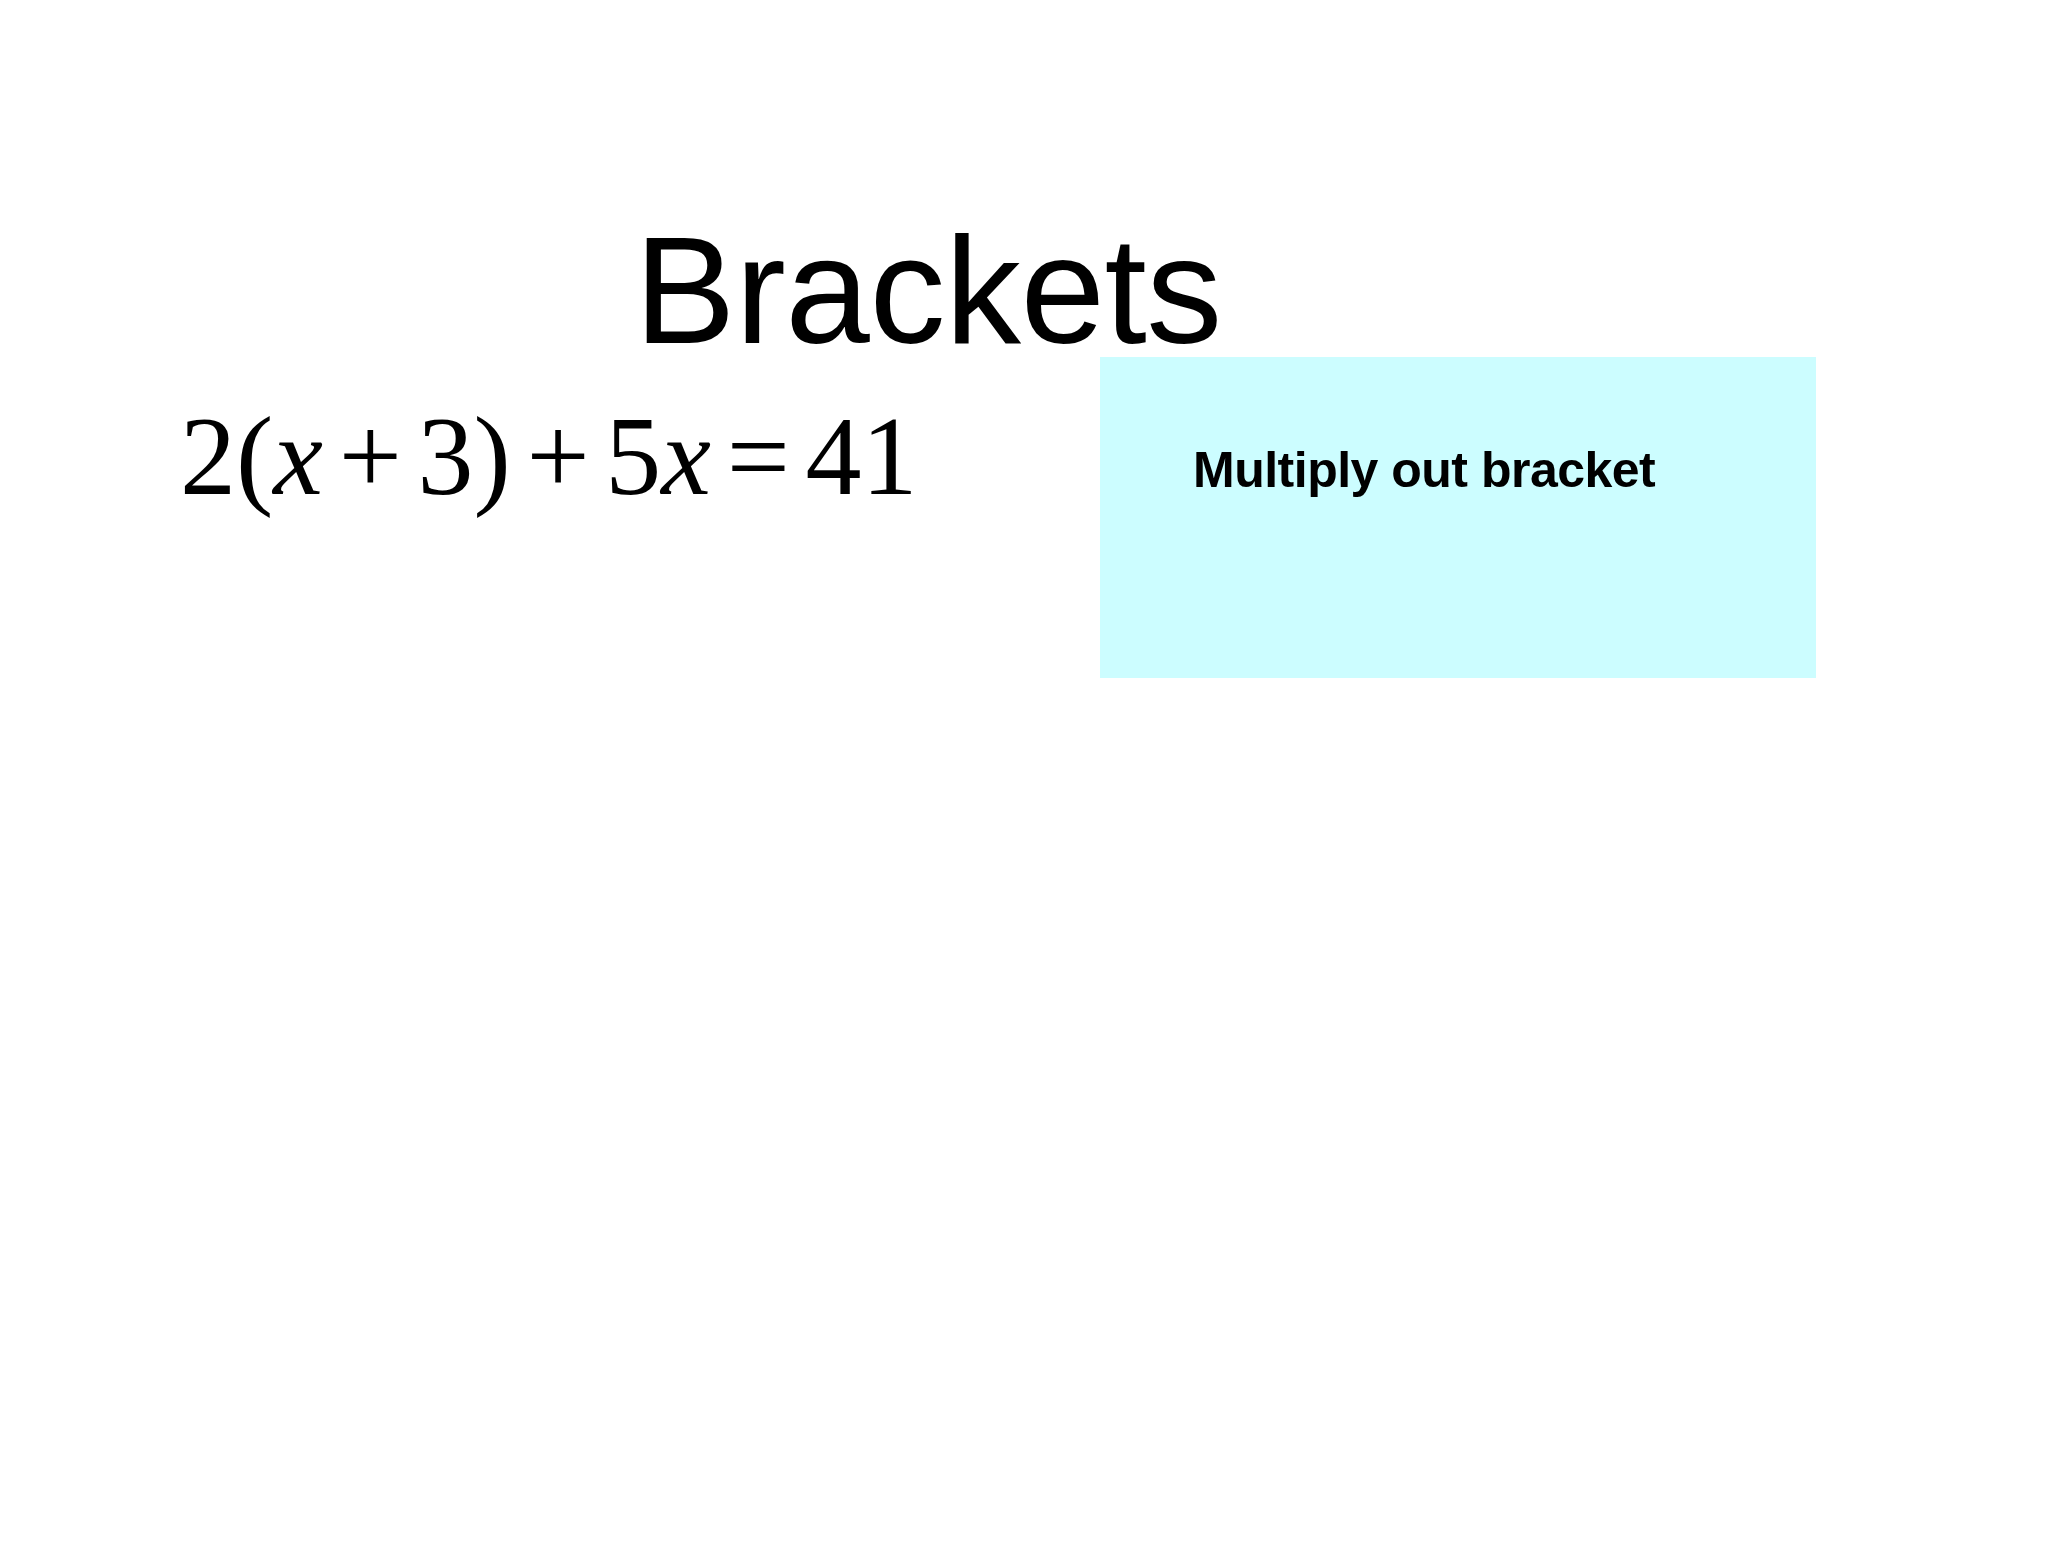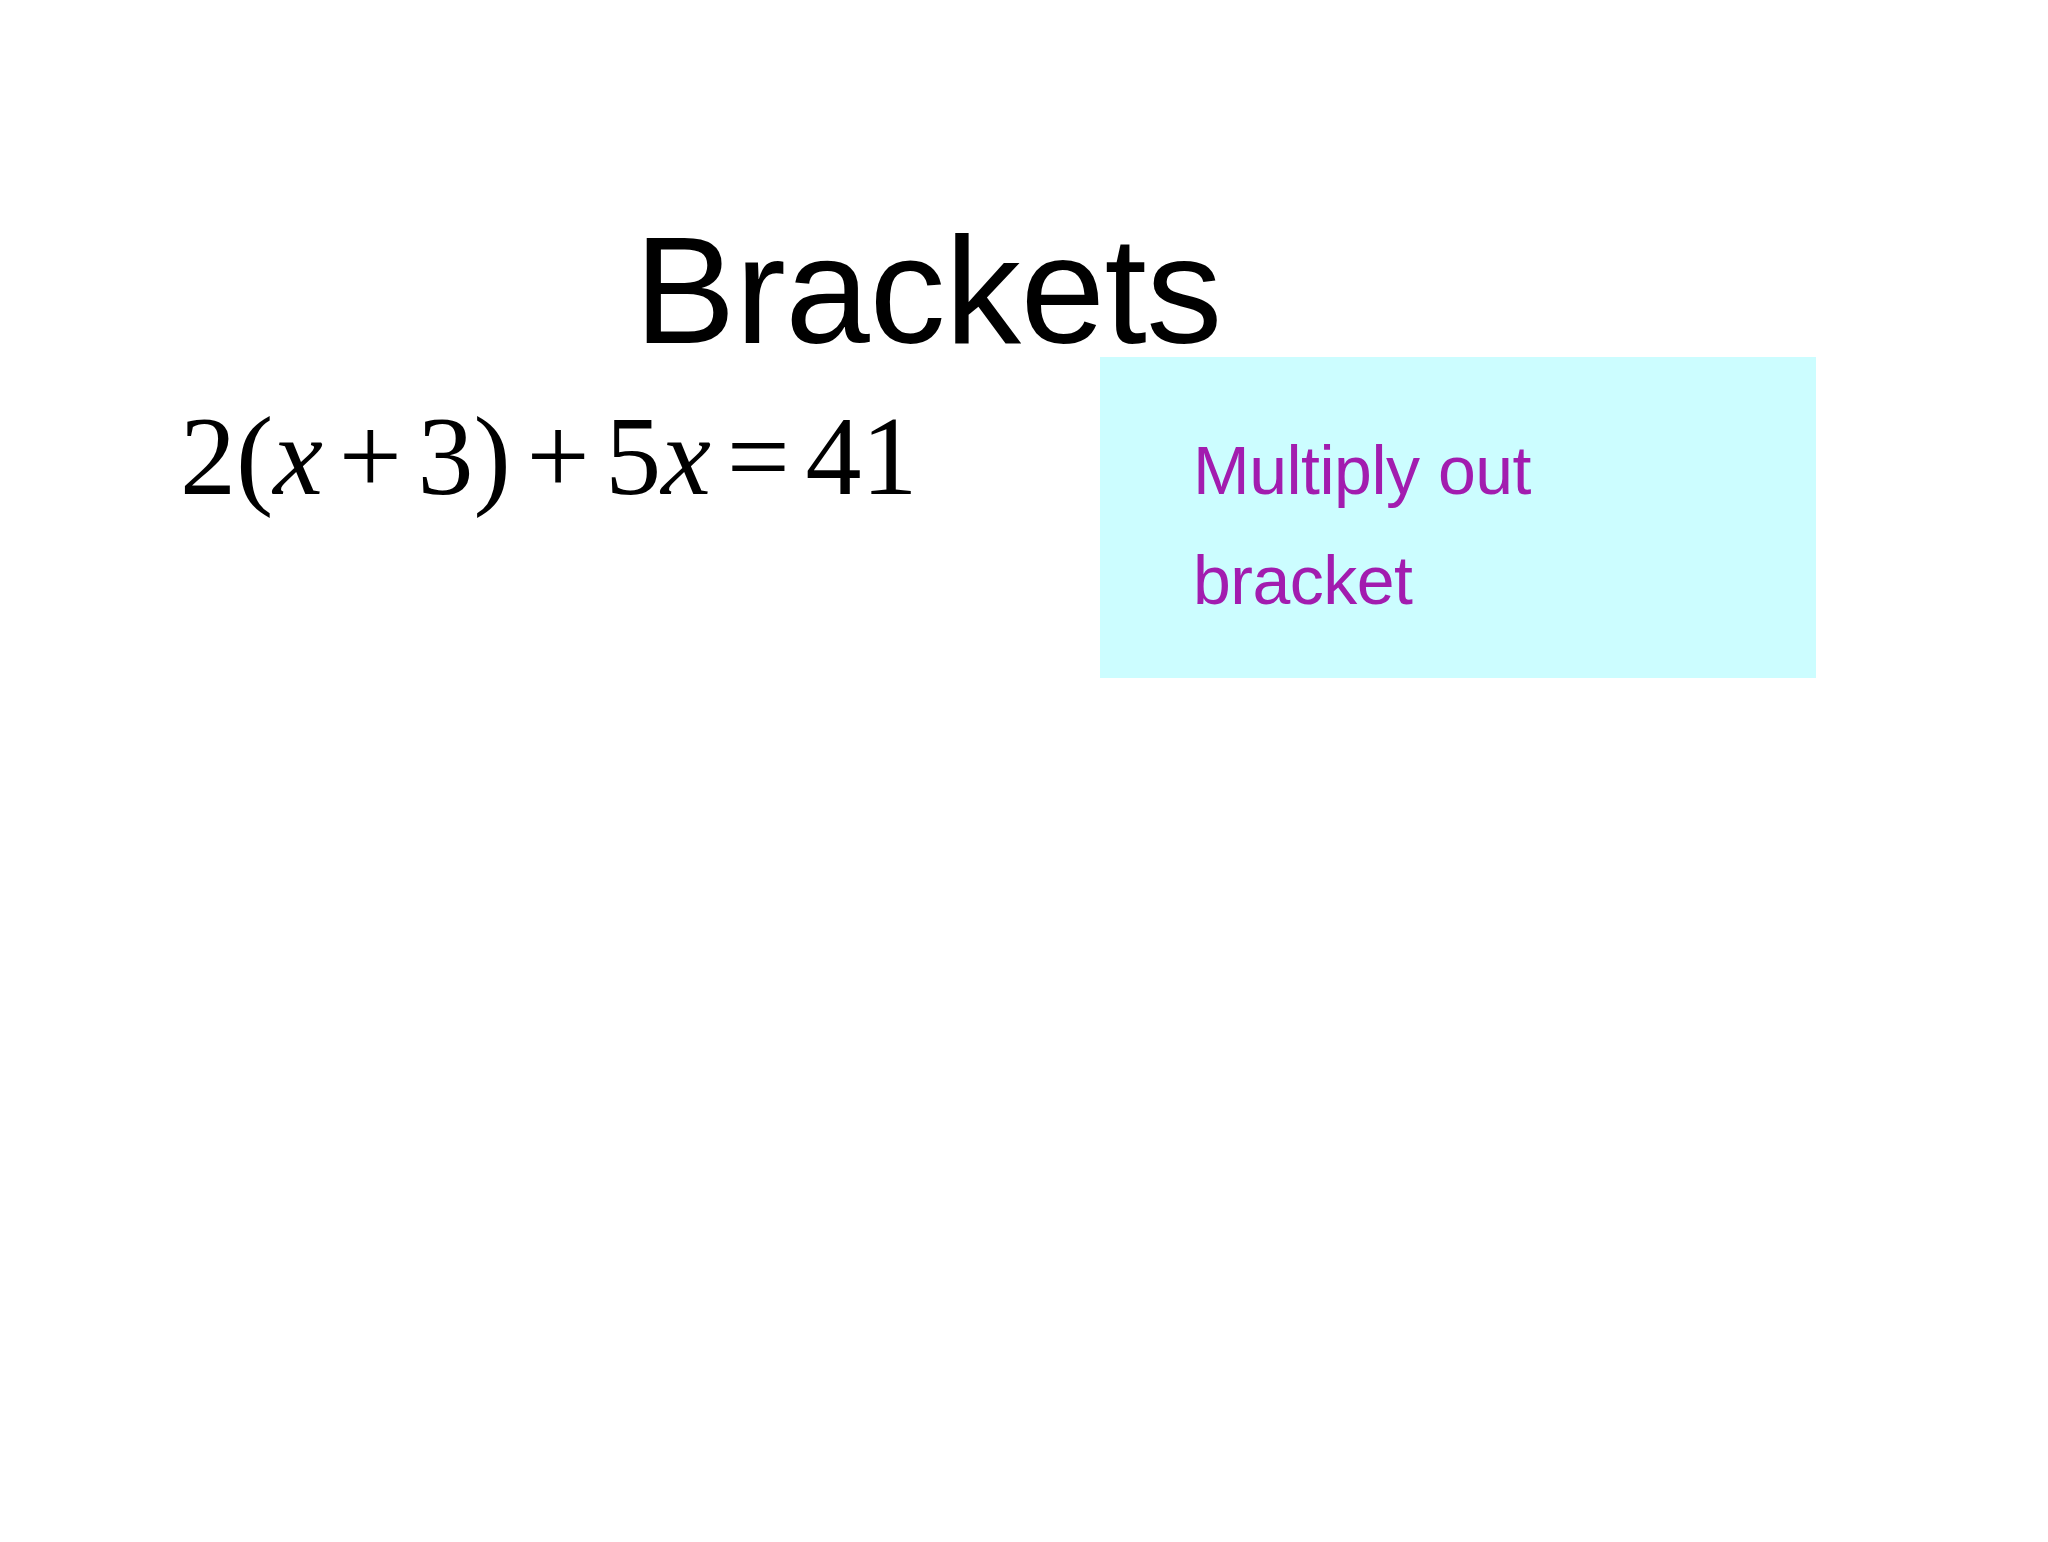--- a/index.html
+++ b/index.html
@@ -70,24 +70,24 @@
     top: 357px;
     width: 716px;
     height: 321px;
     background: #CCFDFF;
     box-sizing: border-box;
     padding: 58px 0 0 93px;
   }
 
   .callout-text {
     font-family: "Liberation Sans", sans-serif;
-    font-weight: 400;
-    font-size: 68px;
+    font-weight: 700;
+    font-size: 50px;
     line-height: 110px;
-    color: #a21caf;
+    color: #000000;
     letter-spacing: -0.5px;
     max-width: 560px;
   }
 </style>
 </head>
 <body>
 
 <div class="slide">
 
   <h1 class="slide-title">Brackets</h1>

